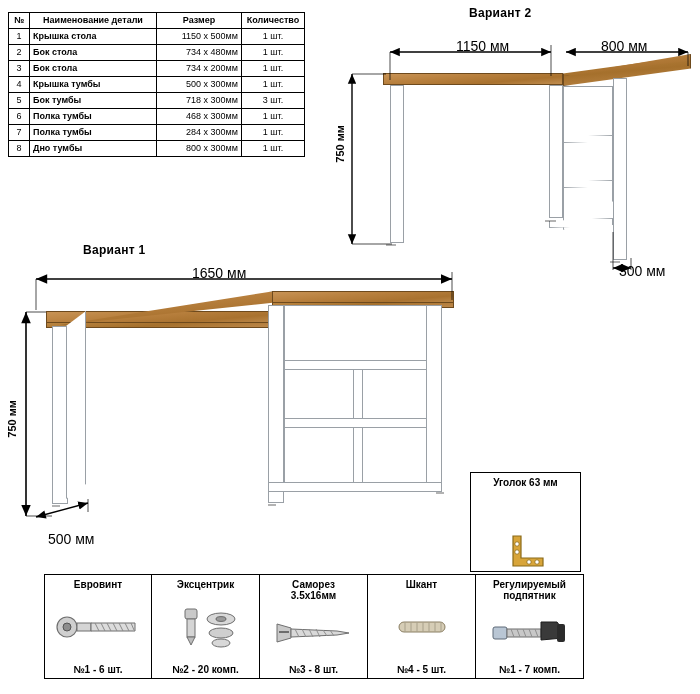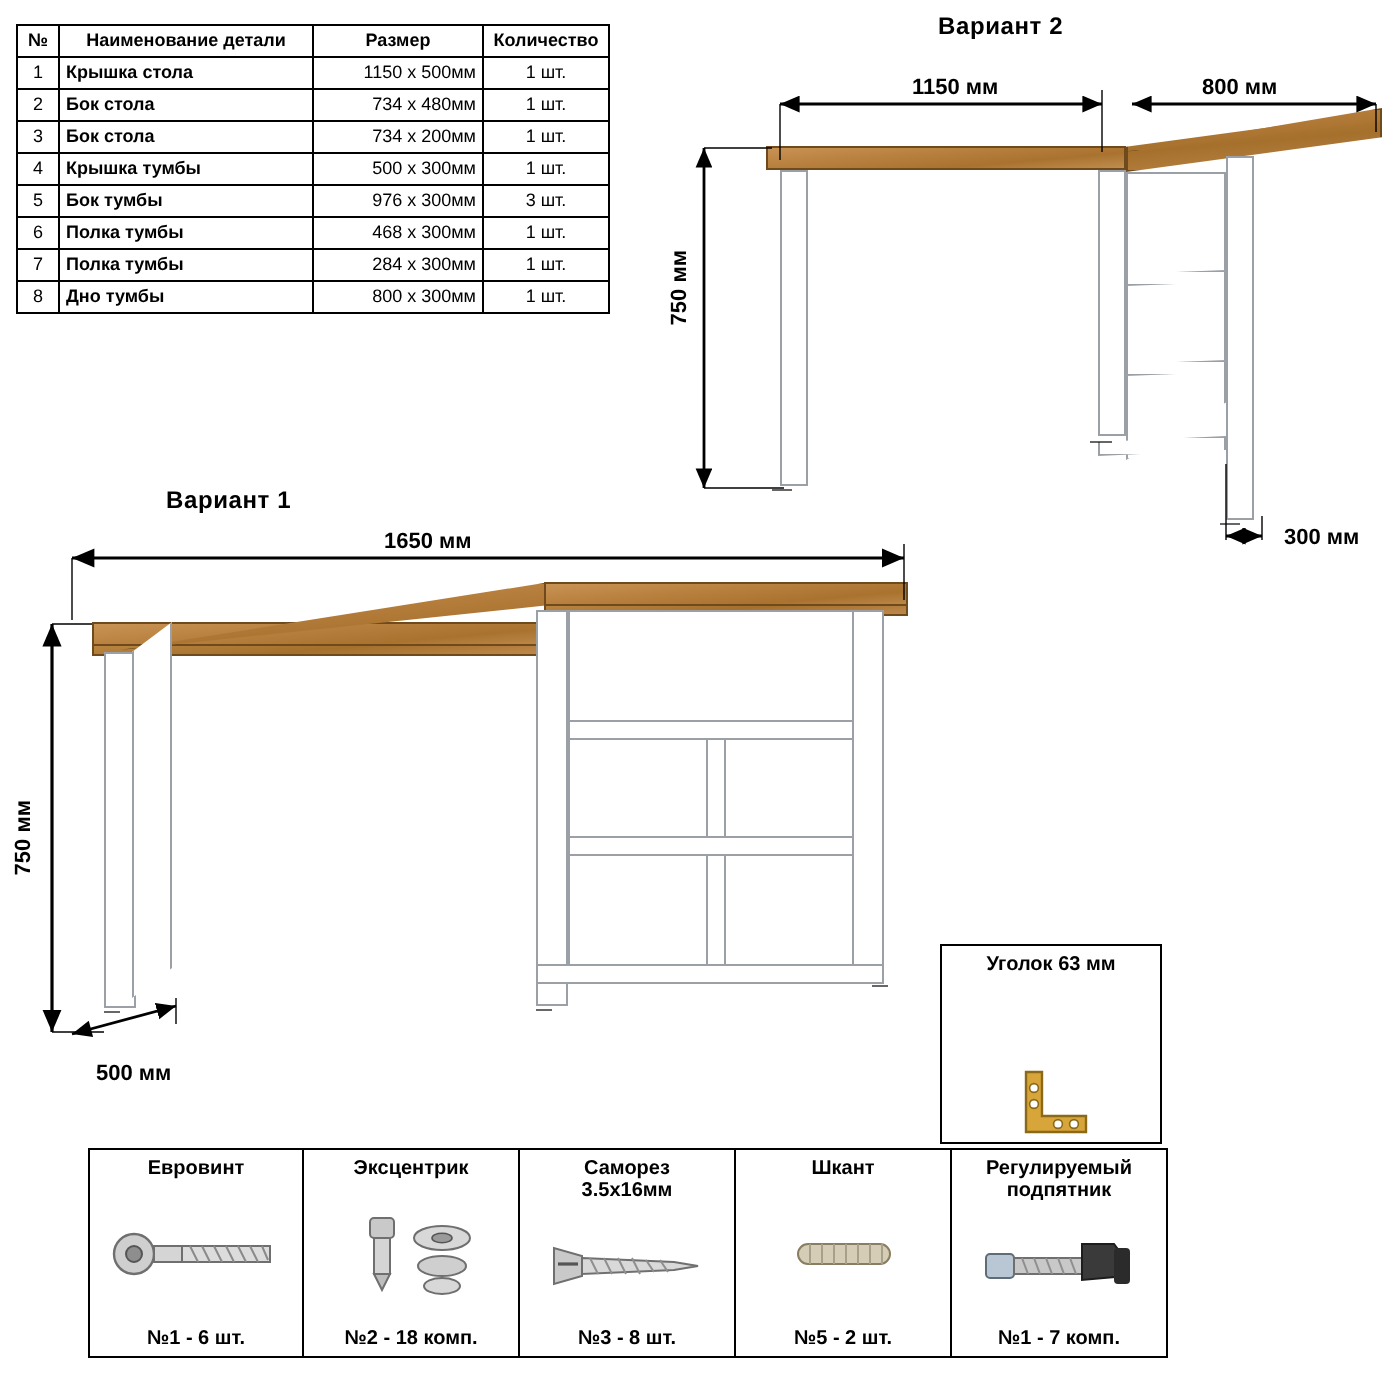--- a/index.html
+++ b/index.html
@@ -33,21 +33,21 @@
   #parts-table td.qty{text-align:center;width:56px;}
 
   
   .heading{
     font-weight:bold;
     font-size:12px;
     letter-spacing:.3px;
   }
 
   
-  .dim{font-size:11px;font-weight:bold;}
+  .dim{font-size:14px;font-weight:normal;}
   .dim-v{
     font-size:11px;font-weight:bold;
     writing-mode:vertical-rl;
     transform:rotate(180deg);
   }
 
   
   .panel{background:#ffffff;border:1px solid #9aa0a6;box-sizing:border-box;}
   .top-wood{
     background:linear-gradient(175deg,#c89355 0%,#b9813f 35%,#a9722f 70%,#c08d4f 100%);
@@ -110,21 +110,21 @@
     </tr>
     <tr>
       <td class="num">4</td>
       <td class="name">Крышка тумбы</td>
       <td class="size">500 x 300мм</td>
       <td class="qty">1 шт.</td>
     </tr>
     <tr>
       <td class="num">5</td>
       <td class="name">Бок тумбы</td>
-      <td class="size">976 x 300мм</td>
+      <td class="size">718 x 300мм</td>
       <td class="qty">3 шт.</td>
     </tr>
     <tr>
       <td class="num">6</td>
       <td class="name">Полка тумбы</td>
       <td class="size">468 x 300мм</td>
       <td class="qty">1 шт.</td>
     </tr>
     <tr>
       <td class="num">7</td>
@@ -158,21 +158,21 @@
 <div class="abs panel" style="left:563px;top:86px;width:50px;height:144px;clip-path:polygon(0% 0%,100% -0%,100% 80%,0% 100%);"></div>
 
 <div class="abs panel" style="left:563px;top:135px;width:50px;height:8px;clip-path:polygon(0% 25%,100% 0%,100% 75%,0% 100%);"></div>
 <div class="abs panel" style="left:563px;top:180px;width:50px;height:8px;clip-path:polygon(0% 25%,100% 0%,100% 75%,0% 100%);"></div>
 
 <div class="abs panel" style="left:549px;top:218px;width:64px;height:10px;clip-path:polygon(0% 30%,100% 0%,100% 70%,0% 100%);"></div>
 
 <div class="dim abs" style="left:456px;top:38px;">1150 мм</div>
 <div class="dim abs" style="left:601px;top:38px;">800 мм</div>
 <div class="dim-v abs" style="left:334px;top:125px;">750 мм</div>
-<div class="dim abs" style="left:642px;top:263px;">300 мм</div>
+<div class="dim abs" style="left:619px;top:263px;">300 мм</div>
 
 <div class="heading abs" style="left:83px;top:243px;">Вариант 1</div>
 
 <div class="abs top-wood" style="left:46px;top:311px;width:226px;height:14px;"></div>
 <div class="abs top-wood dark" style="left:46px;top:322px;width:226px;height:6px;"></div>
 
 <div class="abs top-wood" style="left:60px;top:291px;width:215px;height:34px;clip-path:polygon(0% 100%,100% 0%,100% 34%,0% 100%);"></div>
 
 <div class="abs top-wood" style="left:272px;top:291px;width:182px;height:14px;"></div>
 <div class="abs top-wood dark" style="left:272px;top:302px;width:182px;height:6px;"></div>
@@ -238,21 +238,21 @@
       <svg width="86" height="44" viewBox="0 0 86 44">
         <rect x="22" y="4" width="12" height="10" rx="2" fill="#c9c9c9" stroke="#6f6f6f" stroke-width="1"></rect>
         <rect x="24" y="14" width="8" height="18" fill="#d5d5d5" stroke="#6f6f6f" stroke-width="1"></rect>
         <path d="M24 32 l4 8 l4 -8 z" fill="#bdbdbd" stroke="#6f6f6f" stroke-width="1"></path>
         <ellipse cx="58" cy="14" rx="14" ry="6" fill="#d8d8d8" stroke="#6f6f6f" stroke-width="1"></ellipse>
         <ellipse cx="58" cy="14" rx="5" ry="2.4" fill="#9a9a9a" stroke="#555" stroke-width=".8"></ellipse>
         <ellipse cx="58" cy="28" rx="12" ry="5" fill="#cfcfcf" stroke="#6f6f6f" stroke-width="1"></ellipse>
         <ellipse cx="58" cy="38" rx="9" ry="4" fill="#d8d8d8" stroke="#6f6f6f" stroke-width="1"></ellipse>
       </svg>
     </div>
-    <div class="hw-qty">№2 - 18 комп.</div>
+    <div class="hw-qty">№2 - 20 комп.</div>
   </div>
 
   <div class="hw-cell" style="width:108px;border-left:none;">
     <div class="hw-title">
       <div>Саморез</div>
       <div>3.5х16мм</div>
     </div>
     <div class="hw-art">
       <svg width="86" height="26" viewBox="0 0 86 26">
         <path d="M6 4 L6 22 L20 18 L20 8 Z" fill="#c9c9c9" stroke="#6f6f6f" stroke-width="1"></path>
@@ -269,21 +269,21 @@
   <div class="hw-cell" style="width:108px;border-left:none;">
     <div class="hw-title">Шкант</div>
     <div class="hw-art">
       <svg width="70" height="26" viewBox="0 0 70 26">
         <rect x="12" y="8" width="46" height="10" rx="5" fill="#d6cdb6" stroke="#8a7e62" stroke-width="1"></rect>
         <g stroke="#a8a08a" stroke-width="1">
           <path d="M18 8 L18 18 M24 8 L24 18 M30 8 L30 18 M36 8 L36 18 M42 8 L42 18 M48 8 L48 18 M54 8 L54 18"></path>
         </g>
       </svg>
     </div>
-    <div class="hw-qty">№5 - 2 шт.</div>
+    <div class="hw-qty">№4 - 5 шт.</div>
   </div>
 
   <div class="hw-cell" style="width:108px;border-left:none;">
     <div class="hw-title">
       <div>Регулируемый</div>
       <div>подпятник</div>
     </div>
     <div class="hw-art">
       <svg width="86" height="34" viewBox="0 0 86 34">
         <rect x="6" y="11" width="14" height="12" rx="2" fill="#b9c6d4" stroke="#5e6b78" stroke-width="1"></rect>

